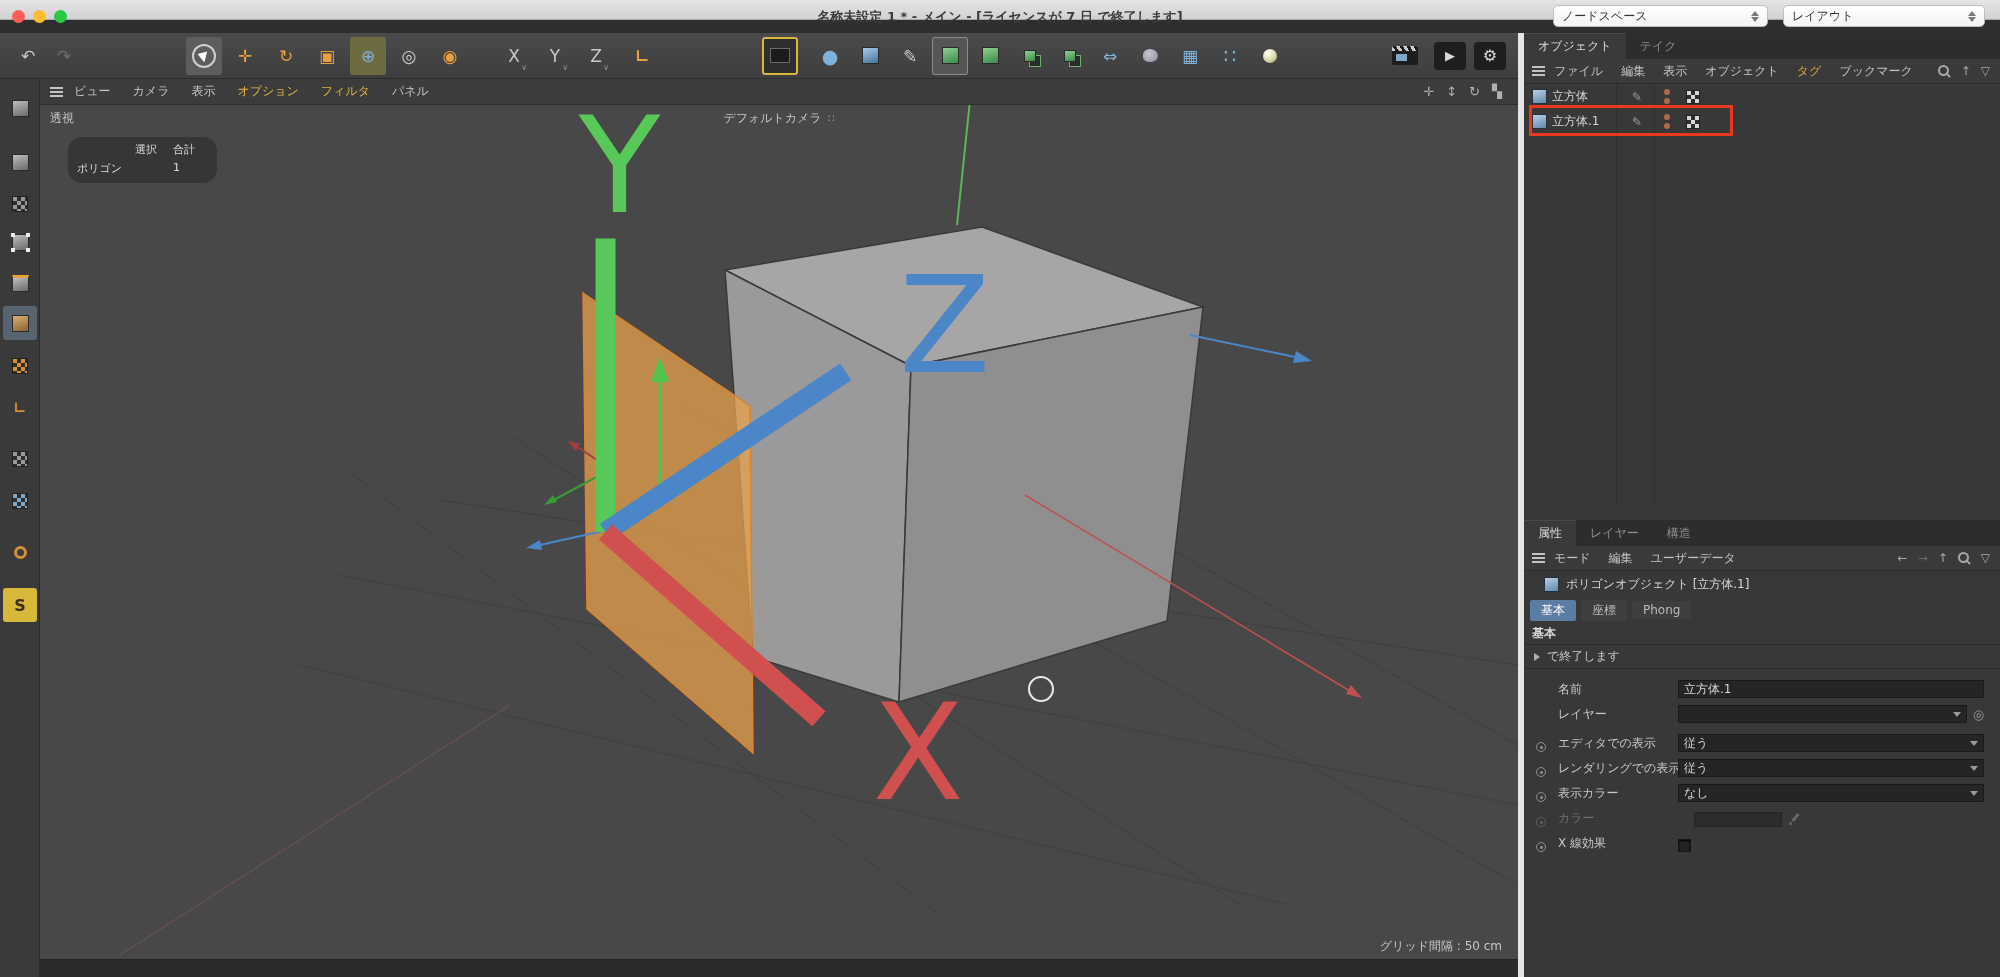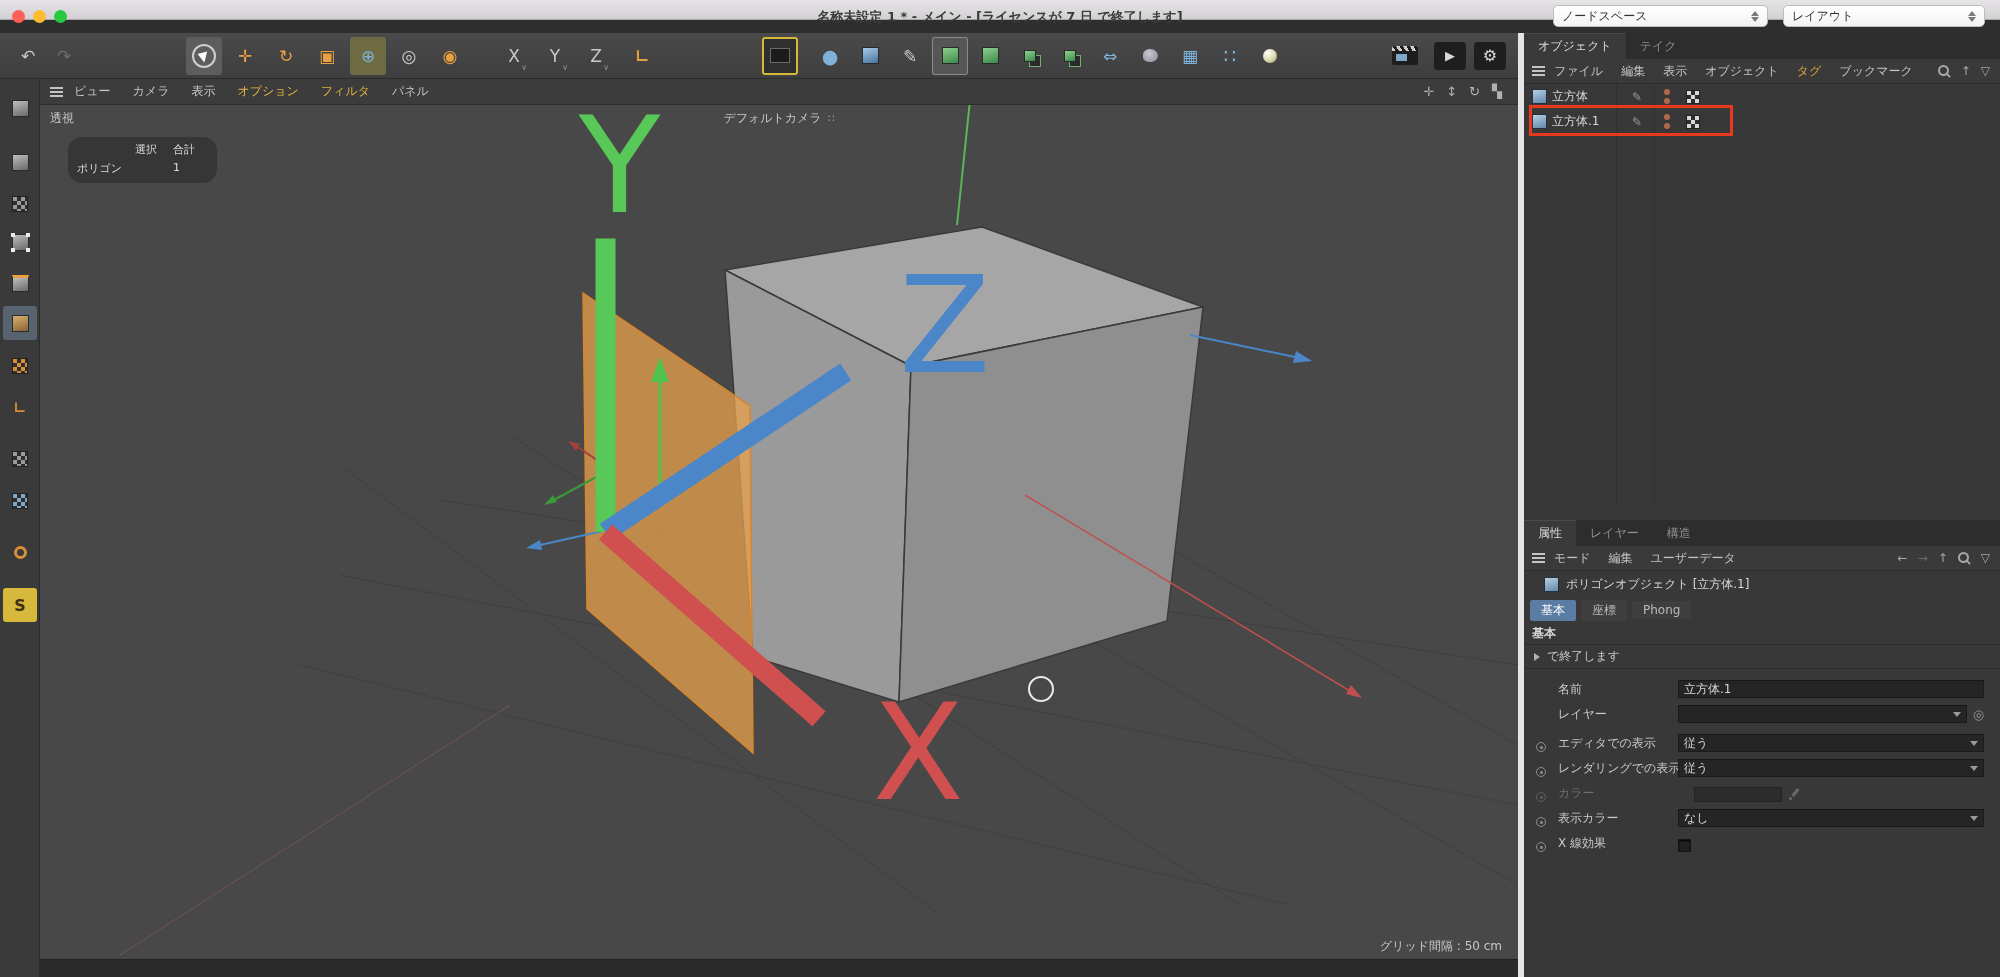--- a/index.html
+++ b/index.html
@@ -537,43 +537,43 @@
         <span class="flabel">レンダリングでの表示</span>
         <span class="fvalue">
               <span class="dropdown">
                 <span class="dd-text">従う</span>
                 <span class="dda"></span>
               </span>
             </span>
       </div>
       <div class="form-row">
         <span class="kf">
-              <span class="kfc dim-ico"></span>
-            </span>
-        <span class="flabel dim">カラー</span>
-        <span class="fvalue">
-          <span class="expander"></span>
-          <span class="mini-input"></span>
-          <span class="dropper"></span>
-        </span>
-      </div>
-      <div class="form-row">
-        <span class="kf">
               <span class="kfc"></span>
             </span>
         <span class="flabel">表示カラー</span>
         <span class="fvalue">
               <span class="dropdown">
                 <span class="dd-text">なし</span>
                 <span class="dda"></span>
               </span>
             </span>
       </div>
       <div class="form-row">
         <span class="kf">
+              <span class="kfc dim-ico"></span>
+            </span>
+        <span class="flabel dim">カラー</span>
+        <span class="fvalue">
+          <span class="expander"></span>
+          <span class="mini-input"></span>
+          <span class="dropper"></span>
+        </span>
+      </div>
+      <div class="form-row">
+        <span class="kf">
               <span class="kfc"></span>
             </span>
         <span class="flabel">X 線効果</span>
         <span class="fvalue">
               <span class="cbx"></span>
             </span>
       </div>
     </div>
   </div>
 </div>

